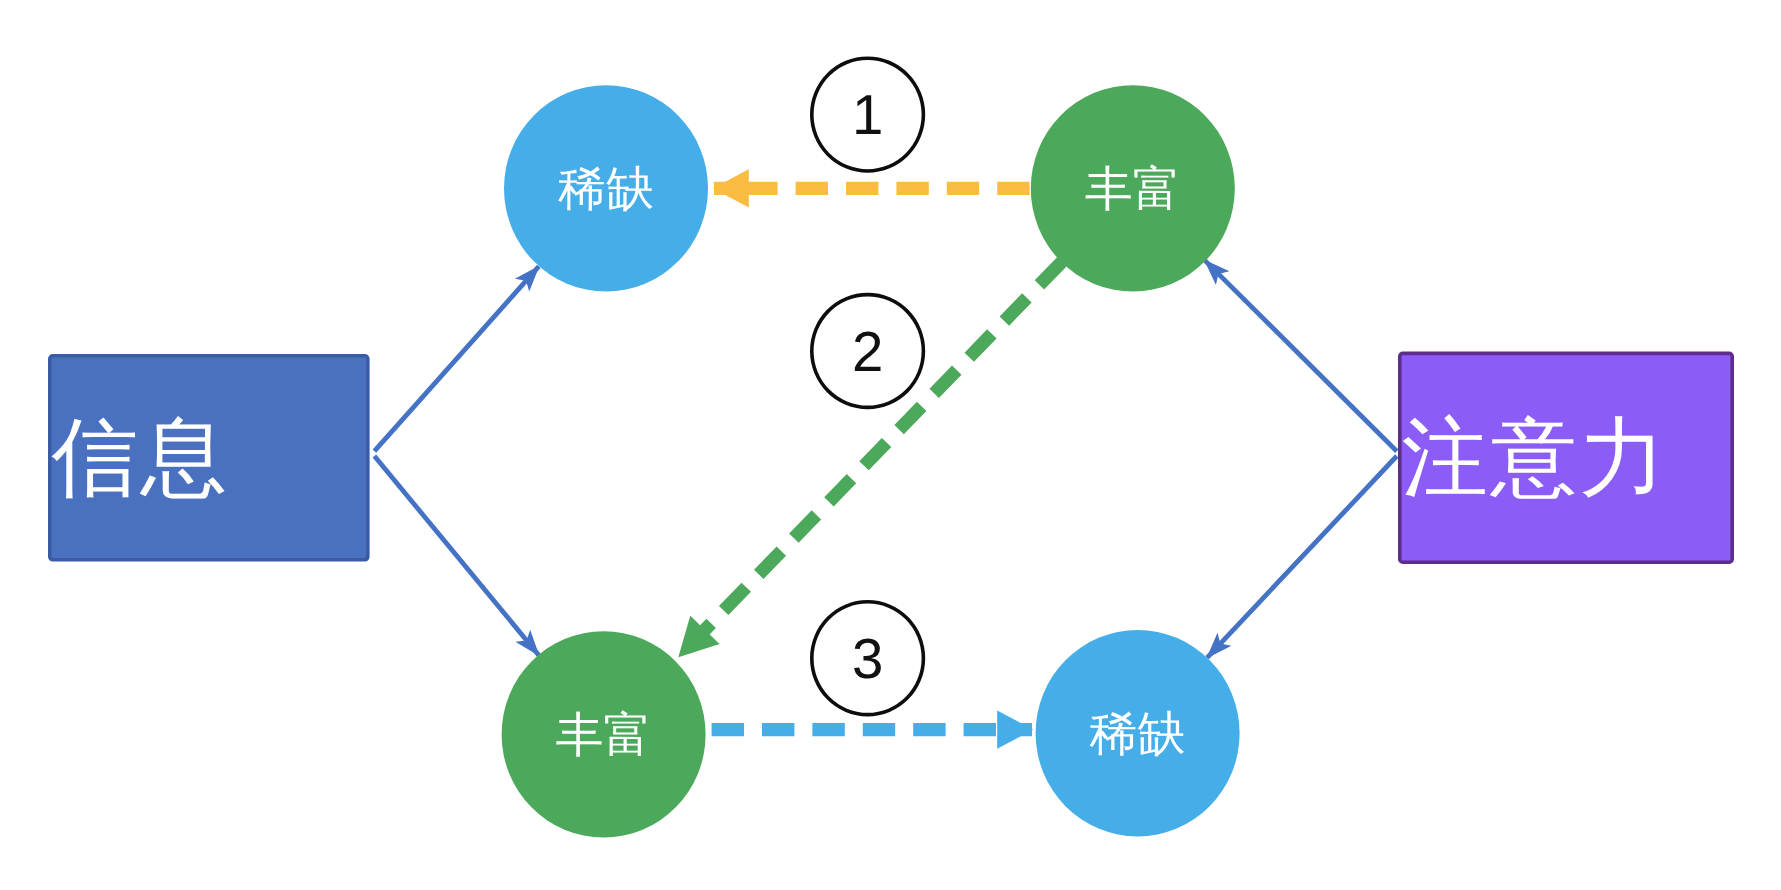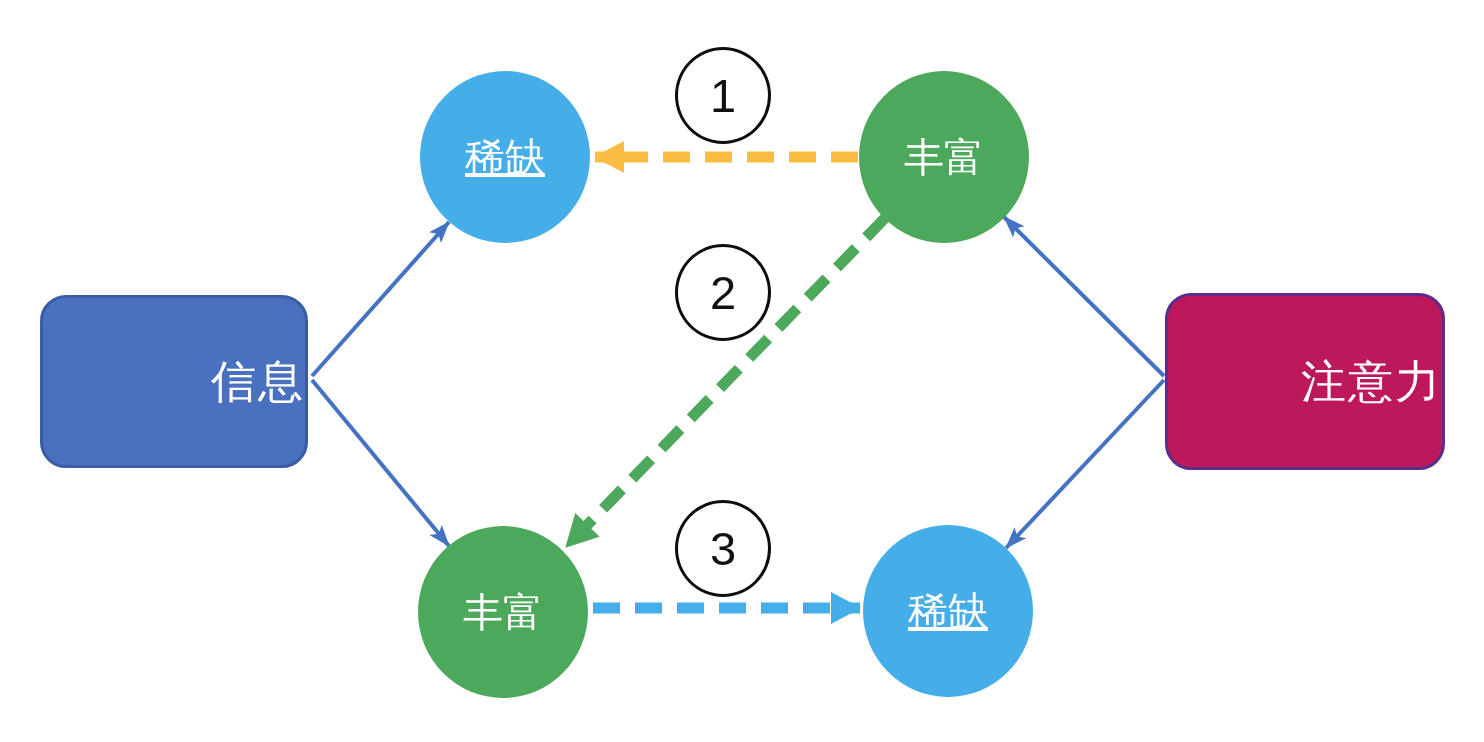--- a/index.html
+++ b/index.html
@@ -12,47 +12,47 @@
   }
   svg.lines{position:absolute;left:0;top:0;width:1484px;height:742px;}
   .solid-line{stroke:#4472C4;stroke-width:4;fill:none;}
   .dash-line{stroke-width:11;fill:none;stroke-dasharray:27 15;}
   .dash-yellow{stroke:#FABD42;}
   .dash-green{stroke:#4CA85A;}
   .dash-blue{stroke:#45ADE8;}
 
   .box{
     position:absolute;
-    display:flex;align-items:center;justify-content:flex-end;
+    display:flex;align-items:center;justify-content:flex-start;
     color:#ffffff;
-    border-radius:26px;
-    font-size:45px;
+    border-radius:4px;
+    font-size:72px;
     letter-spacing:2px;
     box-sizing:border-box;
   }
   .box-info{
     left:40px;top:295px;width:268px;height:173px;
     background:#4A70C0;
     border:3px solid #3A5CA6;
   }
   .box-attention{
     left:1165px;top:293px;width:280px;height:177px;
-    background:#be185d;
+    background:#8b5cf6;
     border:3px solid #5E2D89;
   }
 
   .node{
     position:absolute;
     width:170px;height:172px;
     border-radius:50%;
     display:flex;align-items:center;justify-content:center;
     color:#ffffff;
     font-size:40px;
   }
-  .node-blue{background:#45ADE8;text-decoration:underline;}
+  .node-blue{background:#45ADE8;}
   .node-green{background:#4CA85A;font-family:Liberation Serif, serif;}
   .node-top-left{left:420px;top:71px;}
   .node-top-right{left:859px;top:71px;}
   .node-bottom-left{left:418px;top:526px;}
   .node-bottom-right{left:863px;top:525px;}
 
   .badge{
     position:absolute;
     width:96px;height:97px;
     border-radius:50%;

